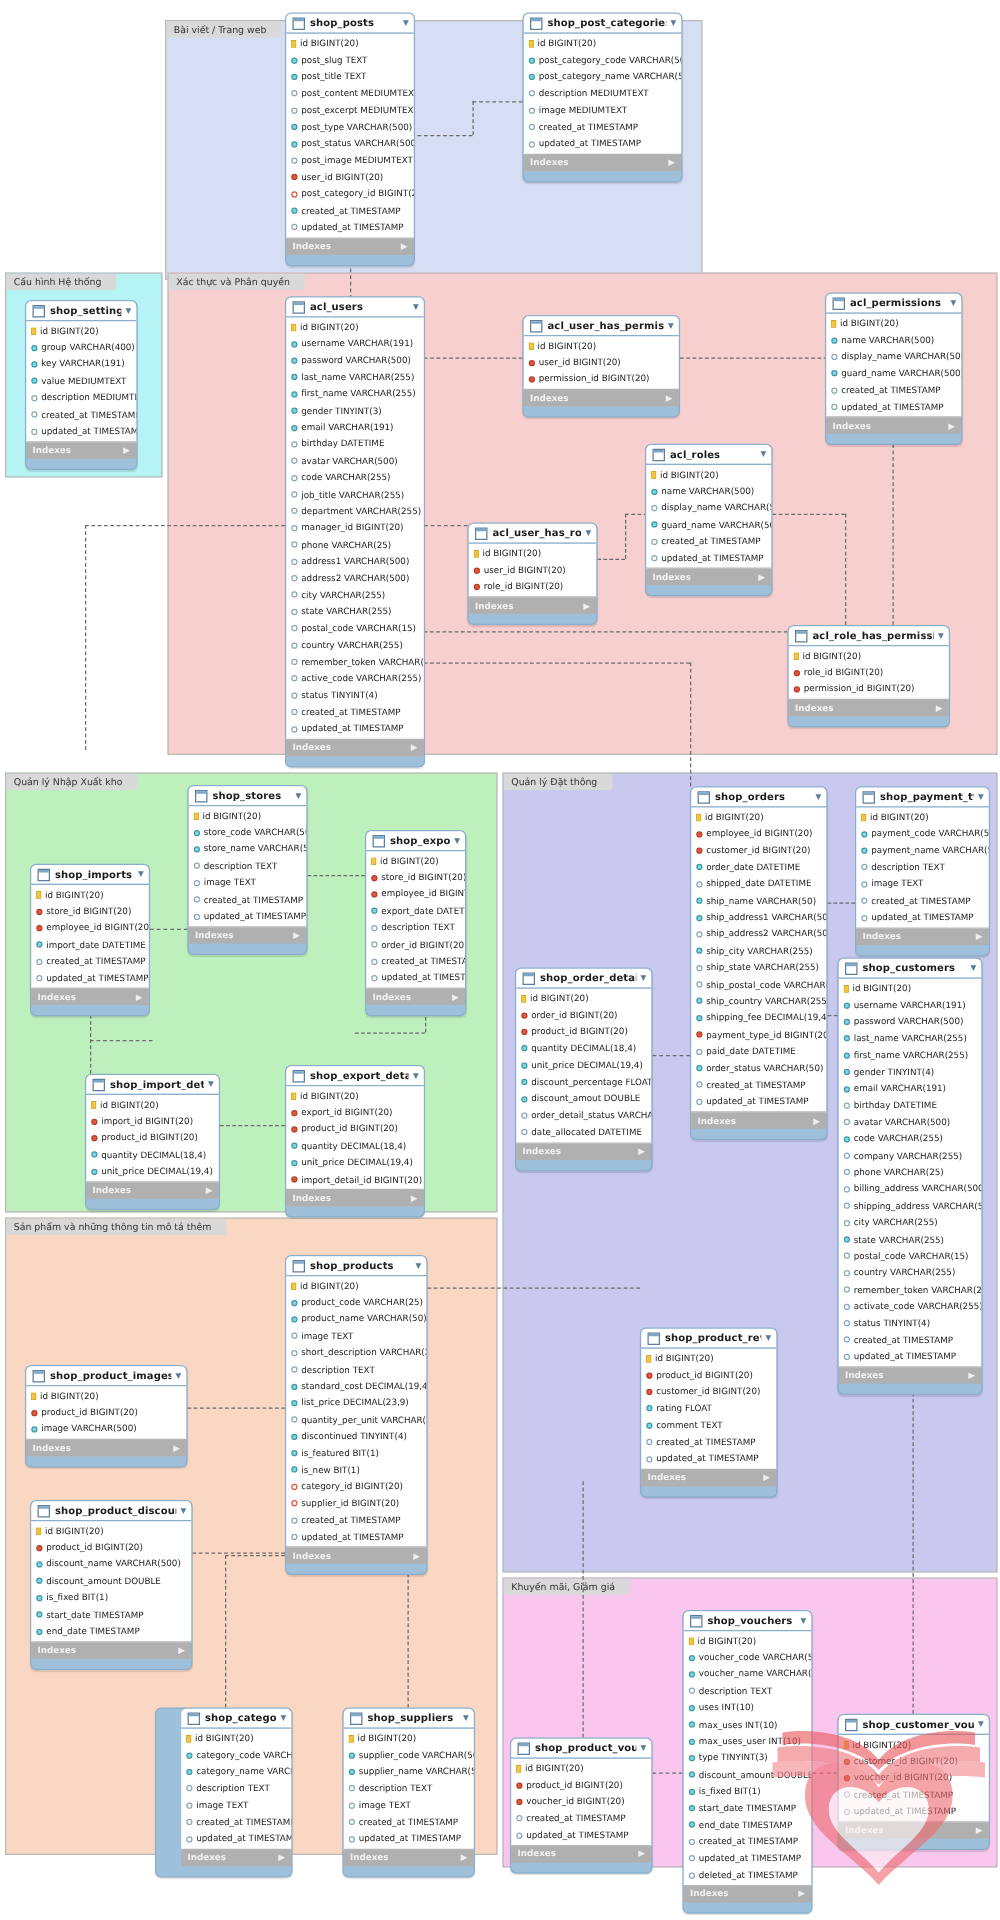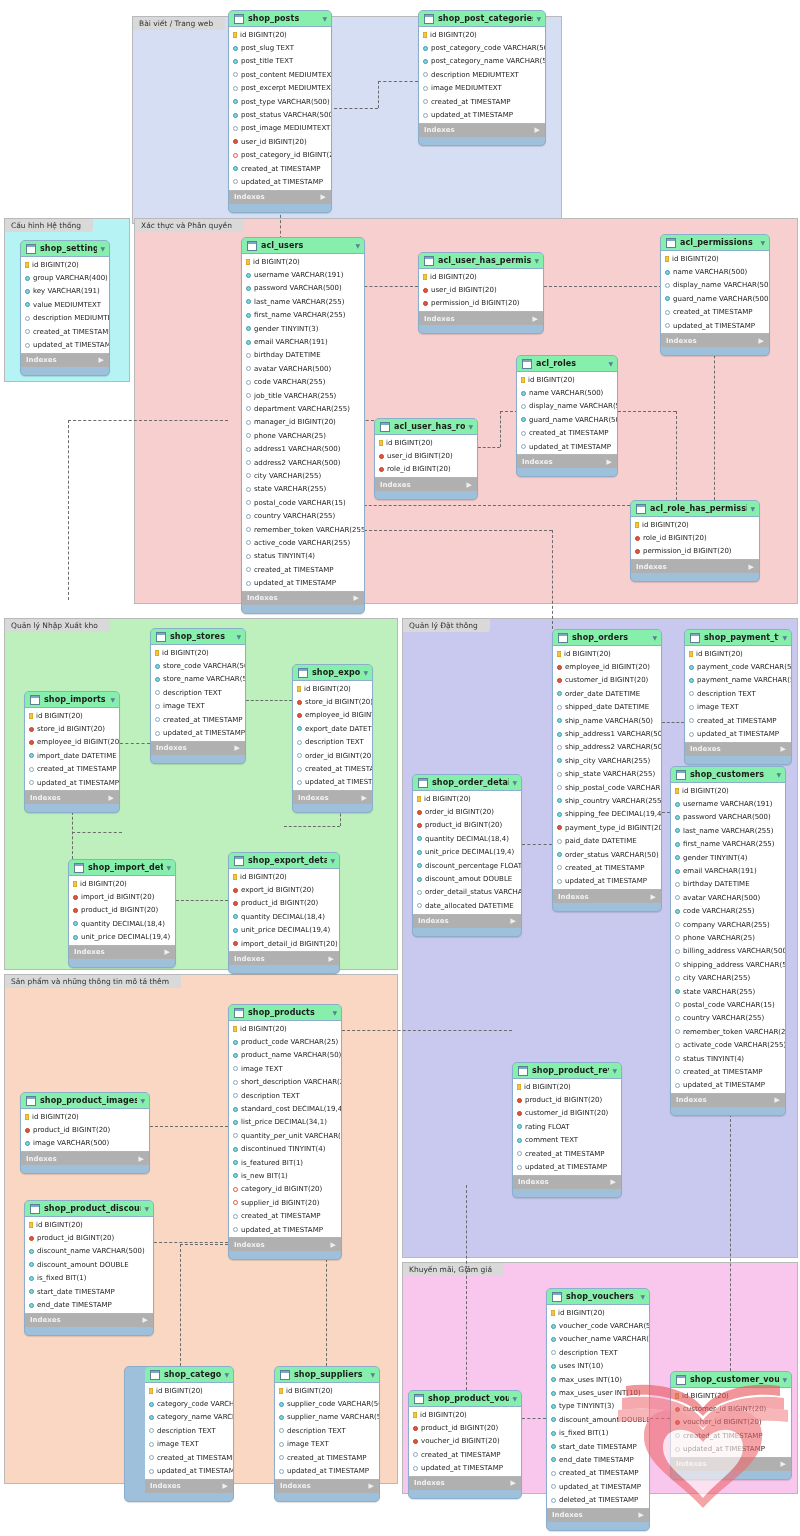--- a/index.html
+++ b/index.html
@@ -40,21 +40,21 @@
     border:1px solid #8aaecb;
     border-radius:5px;
     padding:0 0 8px 0;
     z-index:10;
     box-shadow:0 1px 1px rgba(0,0,0,.12);
   }
   .tbl-head{
     display:flex;align-items:center;
     height:15px;
     padding:0 4px 0 5px;
-    background:#86efac;
+    background:#ffffff;
     border-top-left-radius:4px;
     border-top-right-radius:4px;
   }
   .tbl-icon{
     width:8px;height:8px;
     border:1px solid #5d7f9c;
     background:#ffffff;
     margin-right:4px;
     flex:0 0 auto;
     position:relative;
@@ -346,21 +346,21 @@
           <div class="col">
             <span class="dot opt"></span>
             <span>updated_at TIMESTAMP</span>
           </div>
         </div>
         <div class="tbl-foot">
           <span>Indexes</span>
           <span class="arrow">▶</span>
         </div>
       </div>
-      <div class="table" style="left: 241px; top: 237px; width: 124px;">
+      <div class="table" style="left: 228px; top: 237px; width: 112px;">
         <div class="tbl-head">
           <span class="tbl-icon"></span>
           <span class="tbl-name">acl_users</span>
           <span class="tbl-caret">▼</span>
         </div>
         <div class="tbl-body">
           <div class="col">
             <span class="dot pk"></span>
             <span>id BIGINT(20)</span>
           </div>
@@ -1118,21 +1118,21 @@
           <div class="col">
             <span class="dot opt"></span>
             <span>description TEXT</span>
           </div>
           <div class="col">
             <span class="dot req"></span>
             <span>standard_cost DECIMAL(19,4)</span>
           </div>
           <div class="col">
             <span class="dot req"></span>
-            <span>list_price DECIMAL(34,1)</span>
+            <span>list_price DECIMAL(23,9)</span>
           </div>
           <div class="col">
             <span class="dot opt"></span>
             <span>quantity_per_unit VARCHAR(50)</span>
           </div>
           <div class="col">
             <span class="dot req"></span>
             <span>discontinued TINYINT(4)</span>
           </div>
           <div class="col">

